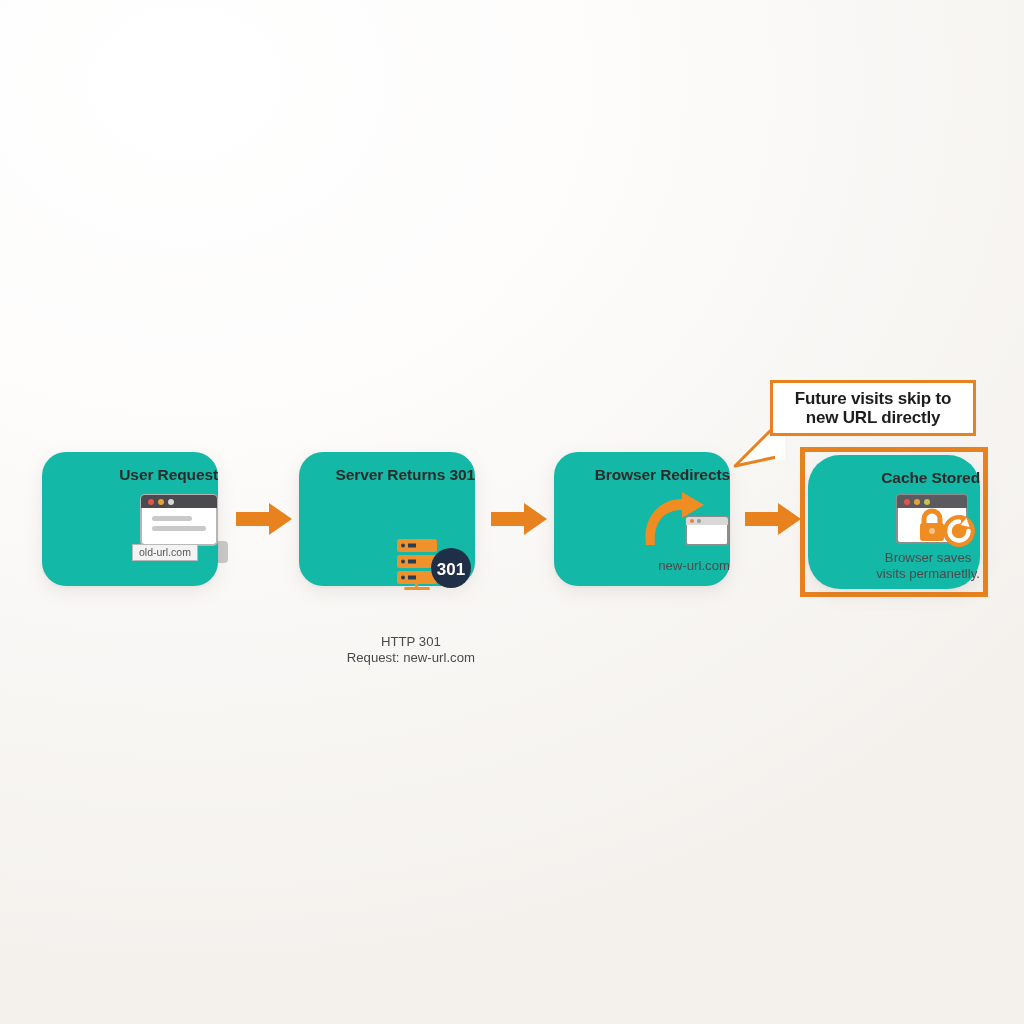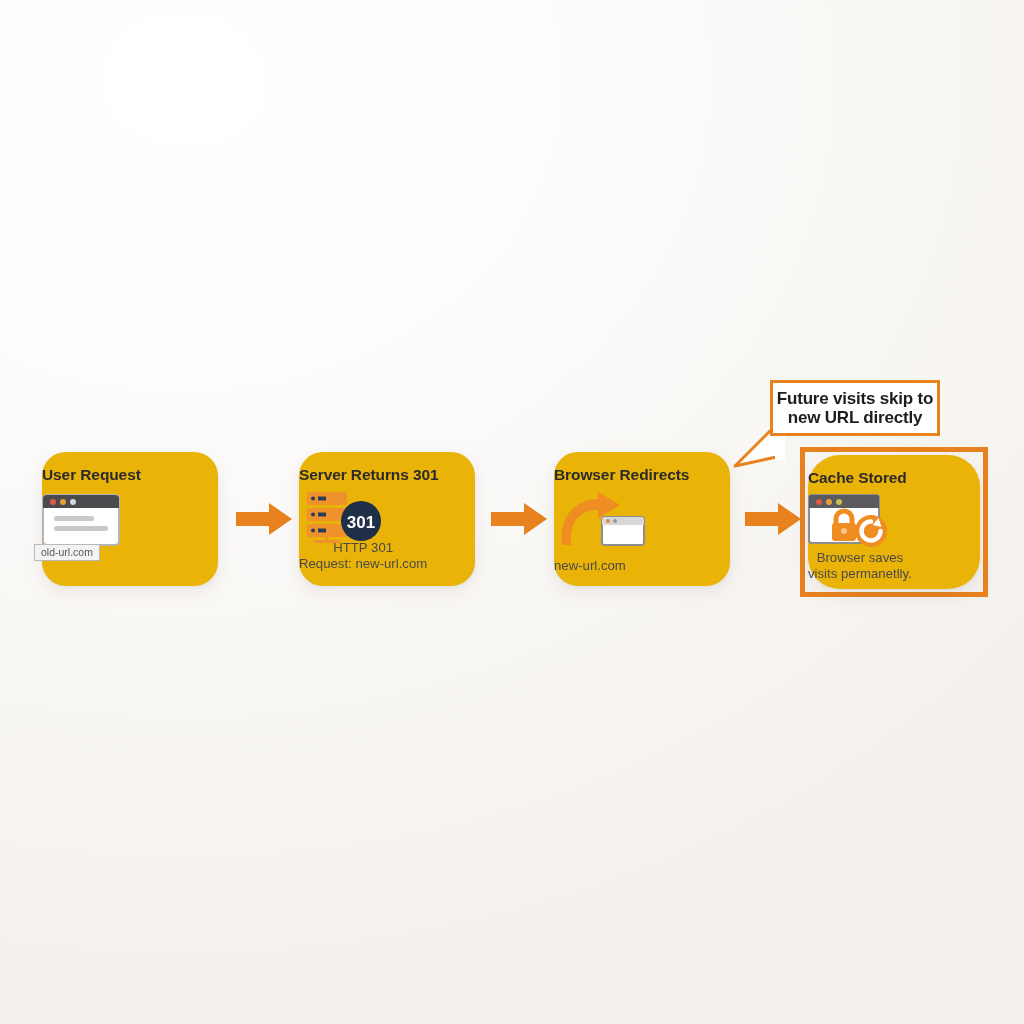--- a/index.html
+++ b/index.html
@@ -9,26 +9,26 @@
     background:
       radial-gradient(ellipse 1100px 900px at 18% 8%, #ffffff 0%, #fdfcfb 38%, #f8f6f3 70%, #f4f1ed 100%);
     position:relative;
     overflow:hidden;
   }
   .stage { position:absolute; inset:0; }
 
   
   .card {
     position:absolute;
-    background:#eab308;
+    background:#14b8a6;
     border-radius:24px;
     box-shadow: 0 6px 18px rgba(120,110,100,0.13), 0 1px 3px rgba(120,110,100,0.08);
     display:flex;
     flex-direction:column;
-    align-items:flex-start;
+    align-items:flex-end;
     padding-top:14px;
   }
   .card-title {
     font-size:15.5px;
     font-weight:bold;
     color:#2b2b2b;
     letter-spacing:-0.1px;
     text-align:center;
     line-height:1.2;
     white-space:nowrap;
@@ -38,41 +38,41 @@
     margin-top:0;
     font-size:13.2px;
     color:#4a4a4a;
     text-align:center;
     line-height:1.28;
   }
   .card-sub .l2 { display:block; }
 
   
   #card-1 { left:42px;  top:452px; width:176px; height:134px; }
-  #card-2 { left:299px; top:452px; width:176px; height:134px; }
+  #card-2 { left:299px; top:452px; width:176px; height:134px;gap:47px; }
   #card-3 { left:554px; top:452px; width:176px; height:134px; }
   #card-4 { left:808px; top:455px; width:172px; height:134px; border-radius:32px; }
 
   
   .highlight-frame {
     position:absolute;
     left:800px; top:447px;
     width:188px; height:150px;
     border:5px solid #e8821e;
     background:transparent;
   }
 
   
   .arrow { position:absolute; width:56px; height:32px; }
 
   
   .callout {
     position:absolute;
     left:770px; top:380px;
-    width:170px; height:56px;
+    width:206px; height:56px;
     background:#ffffff;
     border:3px solid #e8821e;
     display:flex; align-items:center; justify-content:center;
     z-index:6;
   }
   .callout-text {
     font-size:17px; font-weight:bold; color:#1d1d1d;
     text-align:center; line-height:1.13; letter-spacing:-0.2px;
   }
   .callout-text .l2 { display:block; }

